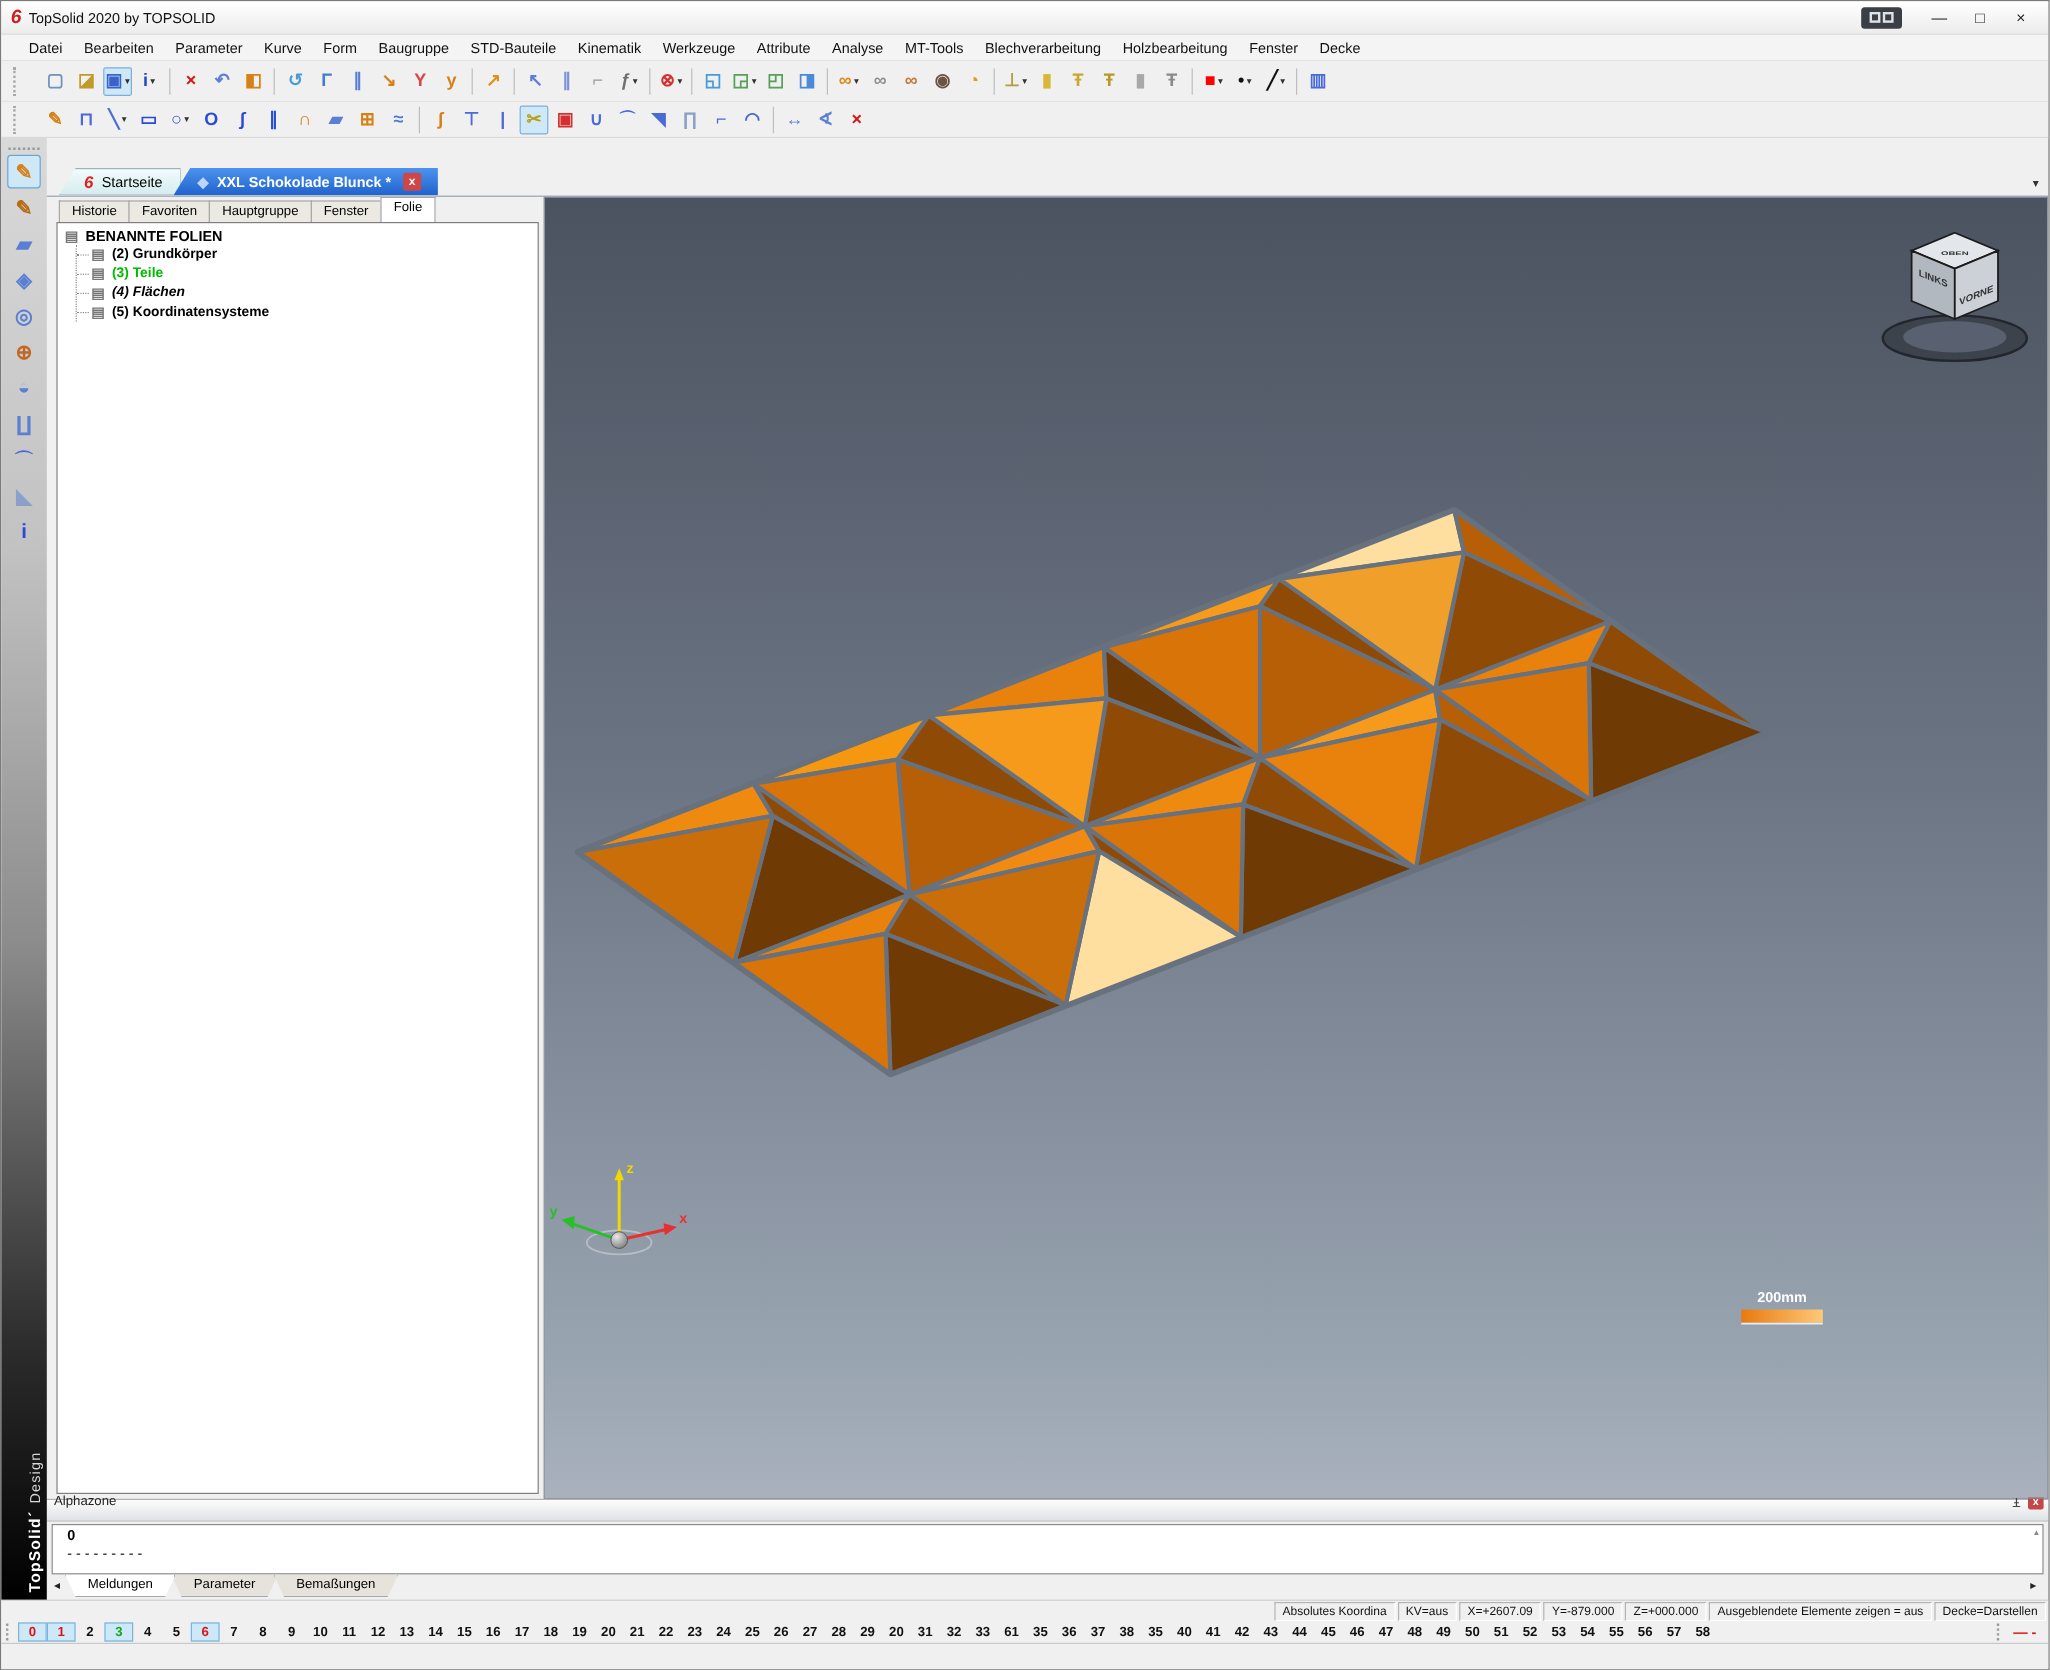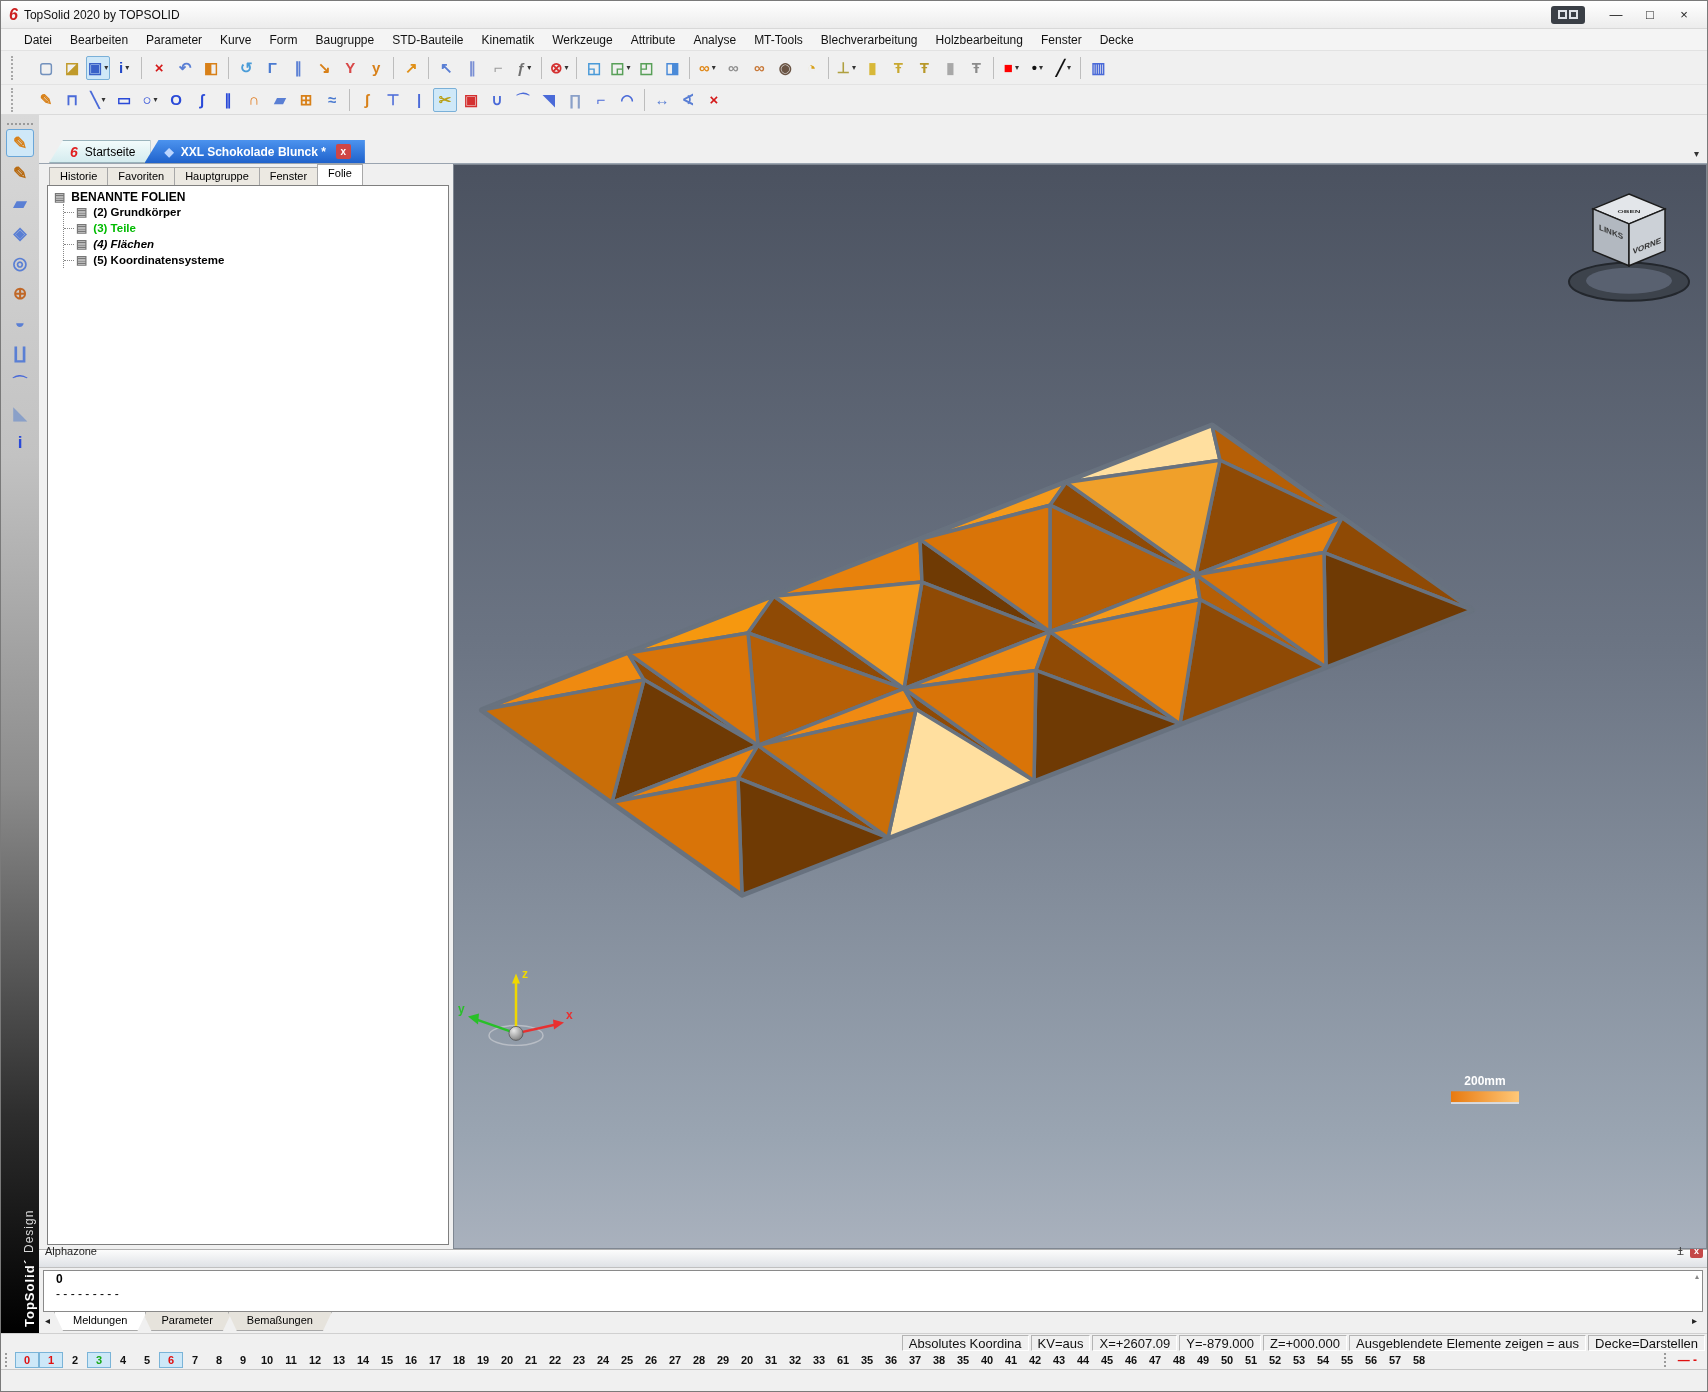--- a/index.html
+++ b/index.html
@@ -99,21 +99,21 @@
   .az-tabs { height:21px; display:flex; align-items:flex-start; padding-left:4px; }
   .az-arrow { font-size:10px; color:#222; padding:3px 4px 0 2px; }
   .az-arrow.right { margin-left:auto; margin-right:6px; }
   .btab { font-size:11px; padding:2px 18px; background:#e6e3dc; border:1px solid #a8a8a8; border-top:none;
     clip-path:polygon(0 0, 100% 0, calc(100% - 9px) 100%, 9px 100%); margin-right:-4px; height:19px; }
   .btab.active { background:#fff; z-index:2; position:relative; }
 
   
   .statusrow { height:18px; background:#f0f0f0; display:flex; justify-content:flex-end;
     align-items:center; border-top:1px solid #d0d0d0; padding-right:2px; }
-  .stcell { font-size:13px; color:#111; border:1px solid #b4b4b4; border-right-color:#fff;
+  .stcell { font-size:10px; color:#111; border:1px solid #b4b4b4; border-right-color:#fff;
     border-bottom-color:#fff; background:#f0f0f0; padding:0 6px; height:16px; line-height:15px;
     margin-left:2px; white-space:nowrap; }
   .layerrow { height:18px; display:flex; align-items:center; padding-left:2px; background:#f0f0f0; }
   .lgrip { width:6px; height:14px; border-left:2px dotted #9a9a9a; margin:0 4px 0 2px; }
   .lcell { width:24px; height:16px; display:flex; align-items:center; justify-content:center;
     font-size:11px; font-weight:bold; color:#111; border:1px solid transparent; }
   .lcell.hl { background:#cde8f8; border-color:#7ab4d8; }
   .ldash { margin-left:auto; margin-right:10px; color:#e01010; font-weight:bold; font-size:12px;
     display:flex; align-items:center; }
   .ldash .lgrip { margin-right:8px; }

